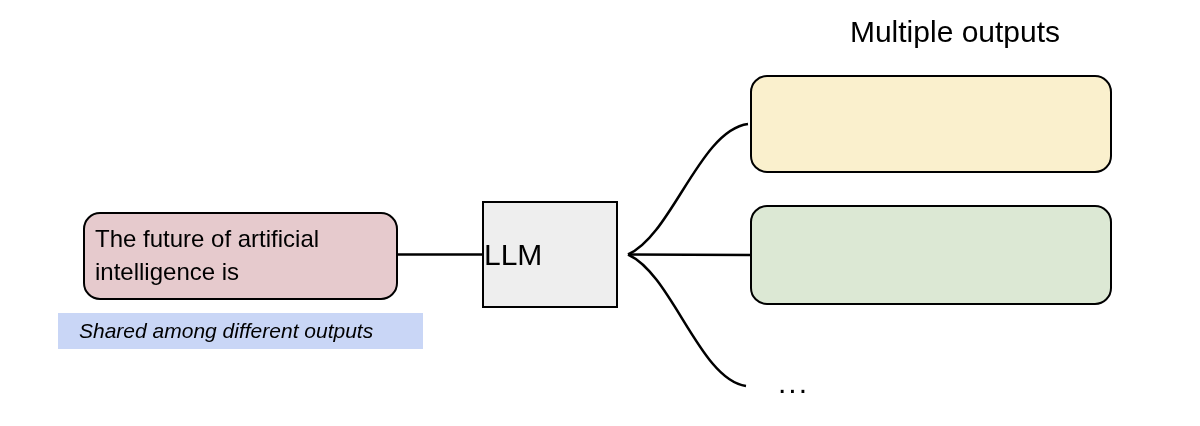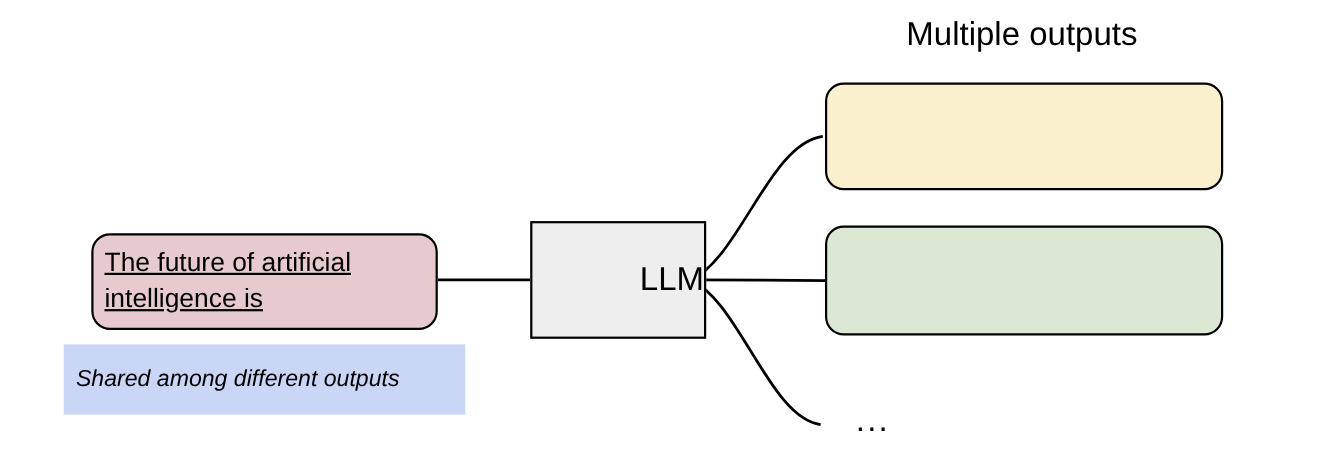--- a/index.html
+++ b/index.html
@@ -36,38 +36,37 @@
   }
   .rounded { border-radius: 17px; }
   .title-label {
     position: absolute;
     text-align: center;
     font-size: 30px;
     line-height: 34px;
     white-space: nowrap;
   }
   .prompt-title { left: 83px;  top: 155px; width: 315px; }
-  .outputs-title { left: 748px; top: 15px;  width: 362px; }
+  .outputs-title { left: 774px; top: 15px;  width: 362px; }
   .prompt-box {
     left: 83px; top: 212px; width: 315px; height: 88px;
     font-size: 24px; line-height: 33px;
     padding: 8px 20px 0 10px;
-    text-decoration: underline;
   }
   .note {
-    left: 58px; top: 313px; width: 365px; height: 64px;
+    left: 58px; top: 313px; width: 365px; height: 36px;
     font-style: italic;
     font-size: 21px;
     display: flex;
     align-items: center;
-    padding-left: 11px;
+    padding-left: 21px;
   }
   .llm-box {
-    left: 482px; top: 201px; width: 160px; height: 107px;
-    display: flex; align-items: center; justify-content: flex-end;
+    left: 482px; top: 201px; width: 136px; height: 107px;
+    display: flex; align-items: center; justify-content: flex-start;
     font-size: 30px;
   }
   .output-box-1 { left: 750px; top: 75px;  width: 362px; height: 98px;  }
   .output-box-2 { left: 750px; top: 205px; width: 362px; height: 100px; }
   .ellipsis {
     position: absolute;
     left: 778px; top: 366px;
     font-size: 30px;
     line-height: 34px;
     letter-spacing: 2px;

